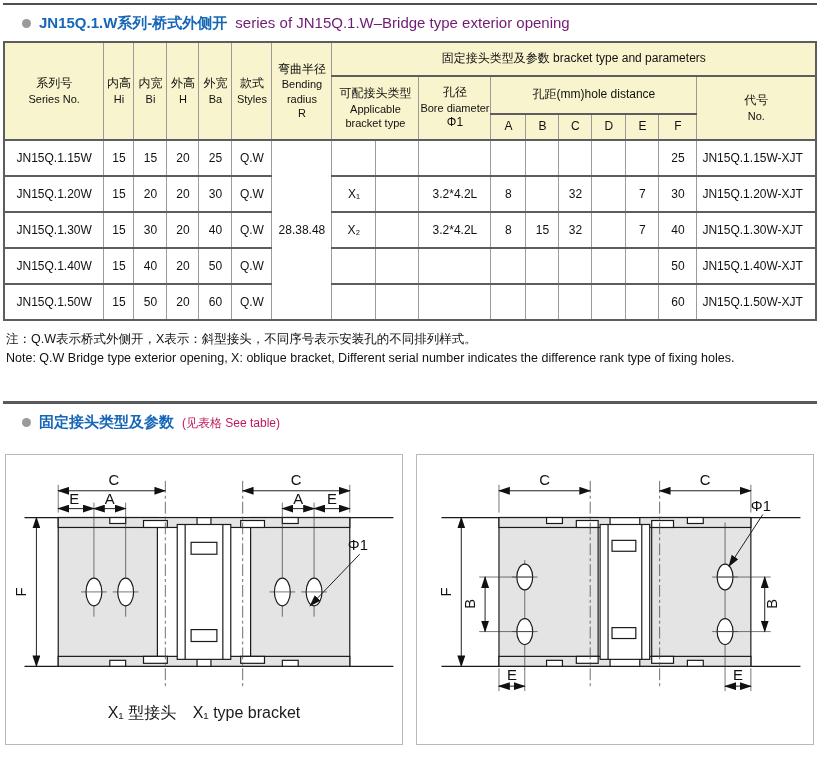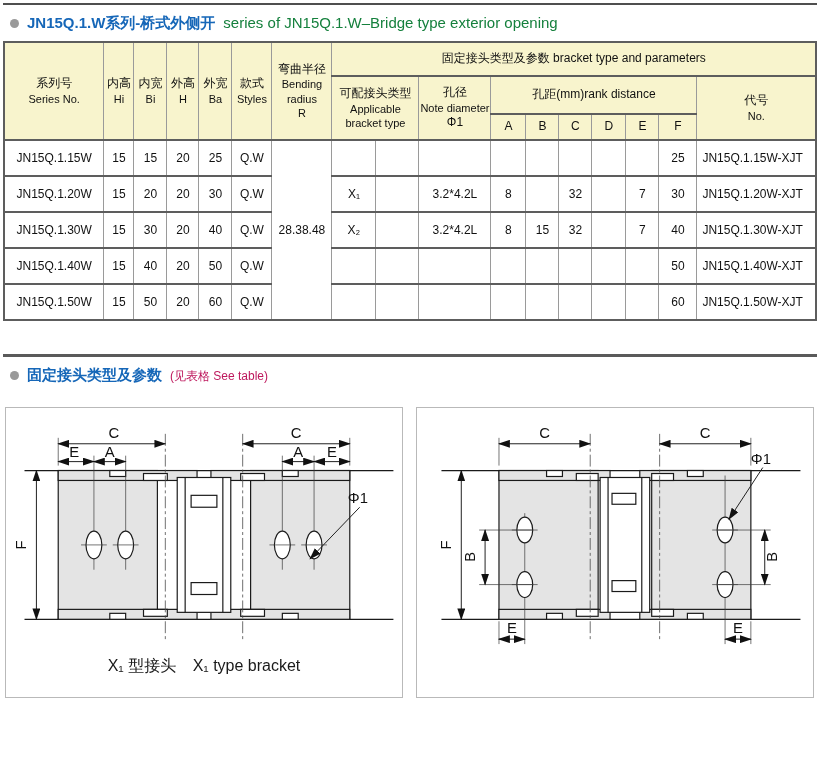--- a/index.html
+++ b/index.html
@@ -2,24 +2,24 @@
 <html><head>
 <meta charset="utf-8">
 <style>
   html,body{margin:0;padding:0;background:#ffffff;}
   body{width:820px;font-family:"Liberation Sans","DejaVu Sans",sans-serif;color:#111;}
   .page{position:relative;width:820px;height:760px;overflow:hidden;background:#fff;}
 
   .top-rule{border-top:2px solid #4f4f4f;margin:3px 3px 0 3px;}
   .sec-rule{border-top:3px solid #5a5a5a;margin:33px 3px 0 3px;}
 
-  .sec-title{display:flex;align-items:baseline;gap:8px;padding:9px 0 6px 10px;}
+  .sec-title{display:flex;align-items:baseline;gap:8px;padding:9px 0 6px 22px;}
   .bullet{width:9px;height:9px;border-radius:50%;background:#9a9a9a;align-self:center;flex:0 0 auto;}
   .t-cn{color:#1667b8;font-weight:bold;font-size:15px;}
-  .t-en{color:#15803d;font-size:15px;}
+  .t-en{color:#701a75;font-size:15px;}
   .t-see{color:#be185d;font-size:12px;}
 
   table.spec{border-collapse:collapse;table-layout:fixed;width:812px;margin:2px auto 0 auto;}
   .spec th,.spec td{border-left:1px solid #9a9a9a;border-right:1px solid #9a9a9a;border-top:2px solid #5d5d5d;border-bottom:2px solid #5d5d5d;padding:0;overflow:hidden;}
   .spec{border:2px solid #5d5d5d;}
   .spec th{background:#f8f4cd;font-weight:normal;font-size:12px;line-height:1.3;text-align:center;}
   .spec th .en{font-size:11px;}
   .spec thead tr.r1{height:34px;}
   .spec thead tr.r2{height:38px;margin-left:29px;}
   .spec thead tr.r3{height:26px;}
@@ -115,25 +115,25 @@
         </th>
       </tr>
       <tr class="r2">
         <th colspan="2" rowspan="2">
           <div>可配接头类型</div>
           <div class="en">Applicable</div>
           <div class="en">bracket type</div>
         </th>
         <th rowspan="2">
           <div>孔径</div>
-          <div class="en">Note diameter</div>
+          <div class="en">Bore diameter</div>
           <div>Φ1</div>
         </th>
         <th colspan="6">
-          <span>孔距(mm)rank distance</span>
+          <span>孔距(mm)hole distance</span>
         </th>
         <th rowspan="2">
           <div>代号</div>
           <div class="en">No.</div>
         </th>
       </tr>
       <tr class="r3">
         <th>A</th>
         <th>B</th>
         <th>C</th>
@@ -230,20 +230,24 @@
         <td></td>
         <td></td>
         <td></td>
         <td></td>
         <td>60</td>
         <td class="code">JN15Q.1.50W-XJT</td>
       </tr>
     </tbody>
   </table>
 
+  <div class="notes">
+    <div class="note-line">注：Q.W表示桥式外侧开，X表示：斜型接头，不同序号表示安装孔的不同排列样式。</div>
+    <div class="note-line">Note: Q.W Bridge type exterior opening, X: oblique bracket, Different serial number indicates the difference rank type of fixing holes.</div>
+  </div>
 
   <div class="sec-rule"></div>
 
   <div class="sec-title">
     <span class="bullet"></span>
     <span class="t-cn">固定接头类型及参数</span>
     <span class="t-see">(见表格 See table)</span>
   </div>
 
   <div class="diagrams">

